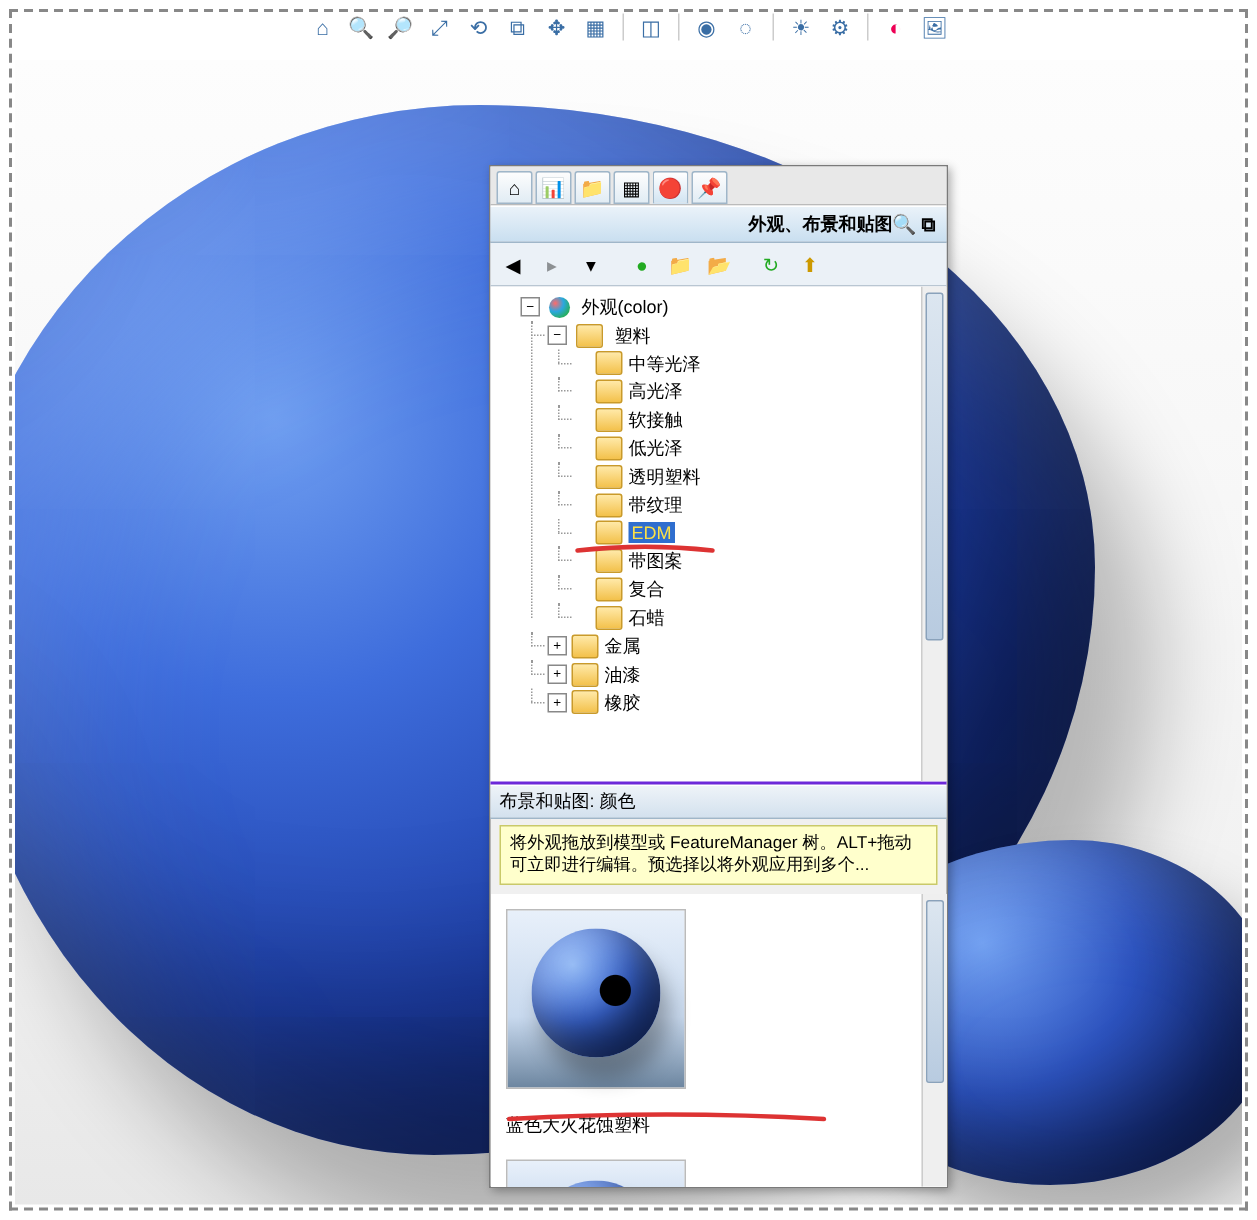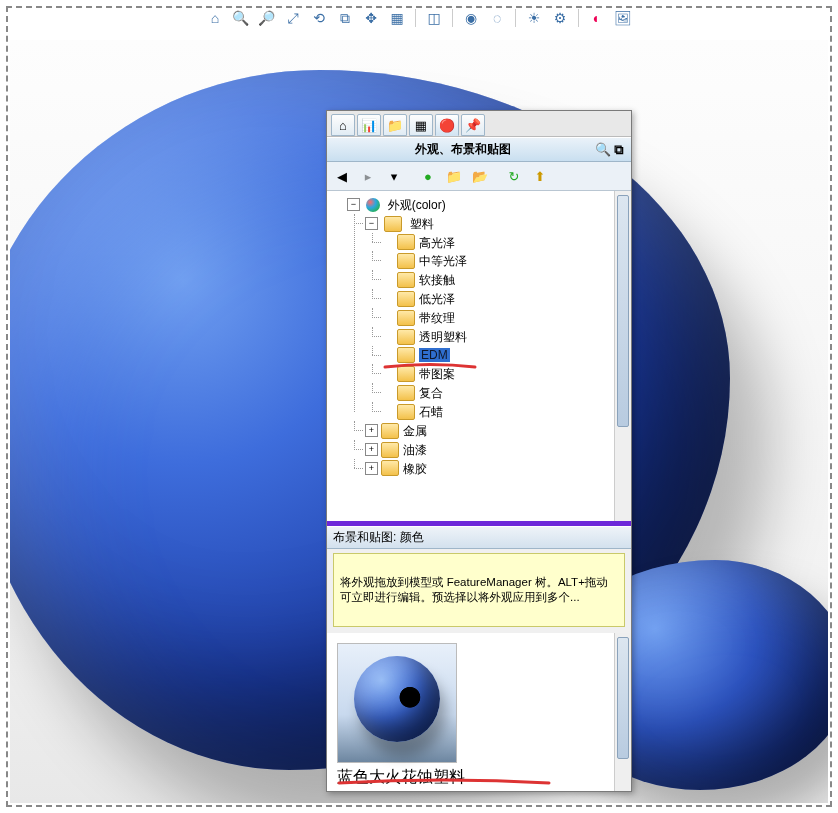--- a/index.html
+++ b/index.html
@@ -100,42 +100,42 @@
   .tab-btn.active { background: linear-gradient(#fff,#d2e4f2); border-bottom-color:#d2e4f2; }
 
   .panel-title {
     background: linear-gradient(#eaf2f9,#c9dff0);
     border-top: 1px solid #fff;
     border-bottom: 1px solid #9fb6c9;
     padding: 3px 4px;
     display: flex; align-items:center;
     font-weight: bold;
   }
-  .panel-title-text { flex:1; text-align:center; }
+  .panel-title-text { flex:1; text-align:right; }
   .panel-title .title-icon { width:16px; height:16px; font-size:13px; cursor:pointer; display:flex;align-items:center;justify-content:center; }
 
   .mini-toolbar {
     display: flex; gap: 4px;
     padding: 3px 4px;
     background: #ebf1f7;
     border-bottom: 1px solid #b9c6d2;
   }
   .mini-btn {
     width: 20px; height: 20px;
     border: 1px solid transparent;
     display:flex;align-items:center;justify-content:center;
     font-size: 13px;
     cursor:pointer;
     border-radius:2px;
   }
 
   .tree-wrap {
     flex: 0 0 330px;
     background: #fff;
-    border-bottom: 5px solid #6d28d9;
+    border-bottom: 2px solid #6d28d9;
     overflow: auto;
     position: relative;
   }
   .tree { padding: 4px 2px; line-height: 18px; }
   .tree ul { list-style:none; margin:0; padding-left: 18px; }
   .tree li { position: relative; white-space: nowrap; }
   .tree li::before {
     content:""; position:absolute; left:-11px; top:0; bottom:9px;
     border-left:1px dotted #999;
   }
@@ -156,39 +156,39 @@
     border:1px solid #c99a2a;
     border-radius:2px;
     margin-right:4px; vertical-align:middle;
   }
   .node-icon.ball {
     background: radial-gradient(circle at 30% 30%, #ff6b6b, #2aa7e0 40%, #27ae60 75%);
     border-radius:50%; border:none; width:14px; height:14px;
   }
   .node-label { vertical-align:middle; cursor:default; }
   .node-label.selected {
-    background:#2f6ecf; color:#0f172a; padding:0 2px;
+    background:#2f6ecf; color:#fde047; padding:0 2px;
   }
   .redline {
     position:absolute; height:6px; pointer-events:none;
   }
   .redline svg { width:100%; height:100%; overflow:visible; }
 
   .section-header {
     background: linear-gradient(#eef3f8,#d3e1ee);
     border-top:1px solid #fff;
     border-bottom:1px solid #9fb6c9;
     padding: 2px 6px;
     font-weight: normal;
   }
   .hint-box {
     margin: 4px 6px 6px 6px;
     background: #ffffcc;
     border: 1px solid #c9c96a;
-    padding: 21px 6px;
+    padding: 4px 6px;
     font-size: 11.5px;
     line-height: 15px;
   }
   .preview-area {
     flex: 1;
     background:#fff;
     overflow:auto;
     padding: 10px 10px;
     position:relative;
   }
@@ -206,21 +206,21 @@
       radial-gradient(circle at 65% 48%, #000 0%, #000 14%, rgba(0,0,0,0) 15%),
       radial-gradient(circle at 32% 28%, #8fb7f3 0%, #3a66d2 45%, #14307e 85%);
     box-shadow: inset -14px -18px 26px rgba(0,0,0,0.45),
                 inset 10px 12px 22px rgba(200,220,255,0.35),
                 6px 14px 14px rgba(0,0,0,0.3);
     position:relative;
     top:-4px;
   }
   .thumb.small { width:118px; height:60px; overflow:hidden; margin-top:14px; }
   .thumb.small .ball3d { top: 26px; }
-  .thumb-label { margin-top:4px; font-size:16px; }
+  .thumb-label { margin-top:16px; font-size:12px; }
   .scrollbar-v {
     position:absolute; right:0; top:0; bottom:0; width:16px;
     background:#efefef; border-left:1px solid #ccc;
   }
   .scrollbar-v .sthumb {
     position:absolute; left:2px; right:2px; top:4px; height:60px;
     background:linear-gradient(#dce6f0,#b8cbe0);
     border:1px solid #8aa2bb; border-radius:2px;
   }
   .scrollbar-v.tree-sb .sthumb { height:230px; top:4px; }
@@ -302,26 +302,26 @@
         <li>
           <span class="expander">−</span>
           <span class="node-icon ball"></span>
           <span class="node-label">外观(color)</span>
           <ul>
             <li>
               <span class="expander">−</span>
               <span class="node-icon"></span>
               <span class="node-label">塑料</span>
               <ul id="plastic-children">
+                  <li><span class="expander blank"></span><span class="node-icon"></span><span class="node-label">中等光泽</span></li>
                   <li><span class="expander blank"></span><span class="node-icon"></span><span class="node-label">高光泽</span></li>
-                  <li><span class="expander blank"></span><span class="node-icon"></span><span class="node-label">中等光泽</span></li>
                   <li><span class="expander blank"></span><span class="node-icon"></span><span class="node-label">软接触</span></li>
                   <li><span class="expander blank"></span><span class="node-icon"></span><span class="node-label">低光泽</span></li>
+                  <li><span class="expander blank"></span><span class="node-icon"></span><span class="node-label">透明塑料</span></li>
                   <li><span class="expander blank"></span><span class="node-icon"></span><span class="node-label">带纹理</span></li>
-                  <li><span class="expander blank"></span><span class="node-icon"></span><span class="node-label">透明塑料</span></li>
                   <li><span class="expander blank"></span><span class="node-icon"></span><span class="node-label selected">EDM</span></li>
                   <li><span class="expander blank"></span><span class="node-icon"></span><span class="node-label">带图案</span></li>
                   <li><span class="expander blank"></span><span class="node-icon"></span><span class="node-label">复合</span></li>
                   <li><span class="expander blank"></span><span class="node-icon"></span><span class="node-label">石蜡</span></li>
                 </ul>
             </li>
             <li id="other-0"><span class="expander">+</span><span class="node-icon"></span><span class="node-label">金属</span></li>
             <li id="other-1"><span class="expander">+</span><span class="node-icon"></span><span class="node-label">油漆</span></li>
             <li id="other-2"><span class="expander">+</span><span class="node-icon"></span><span class="node-label">橡胶</span></li>
           </ul>

